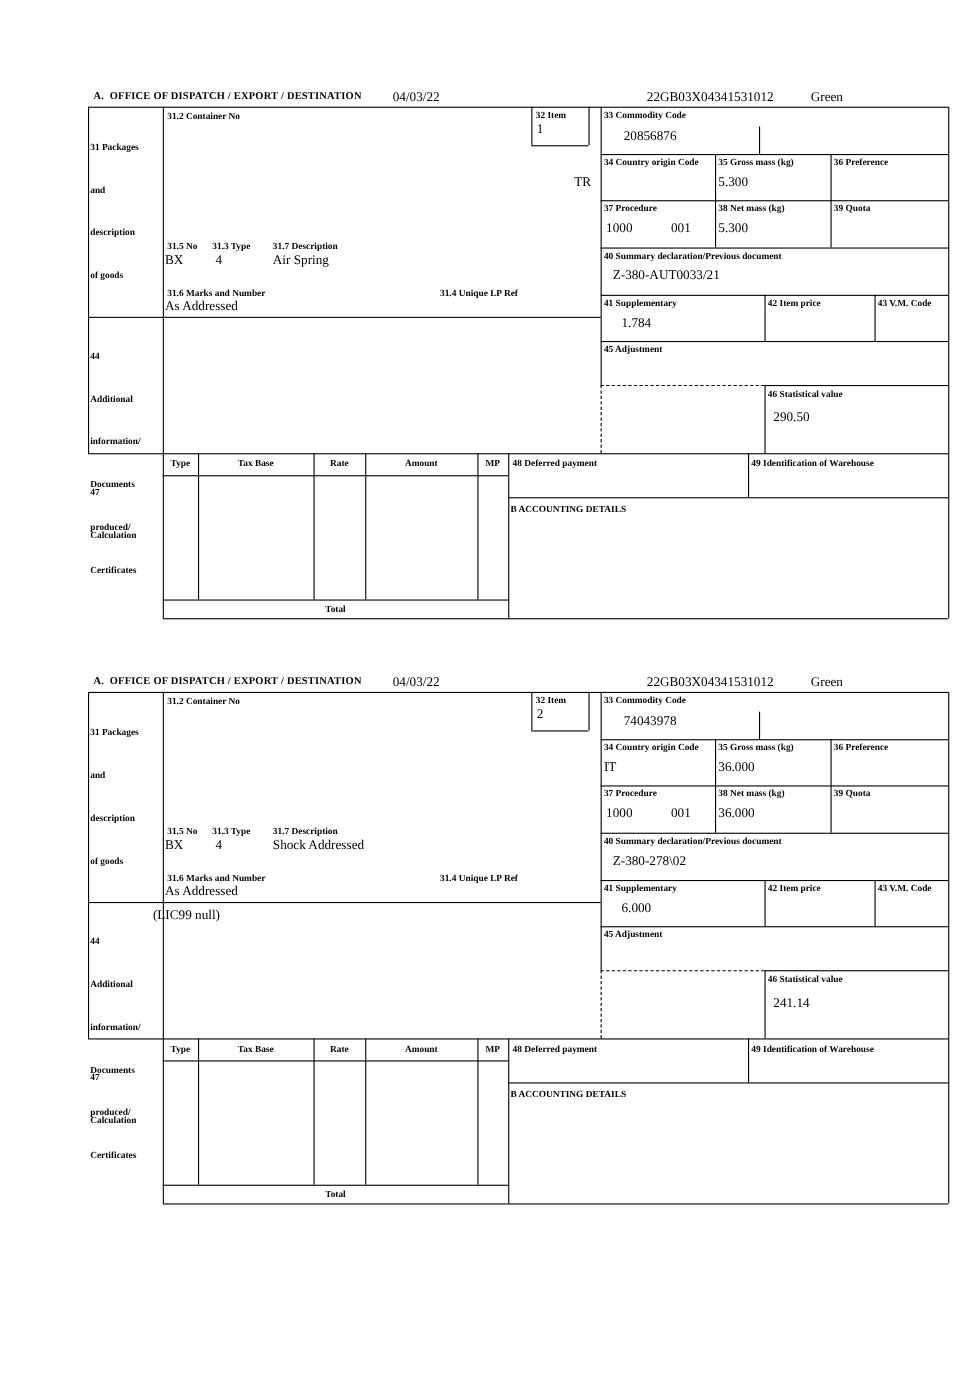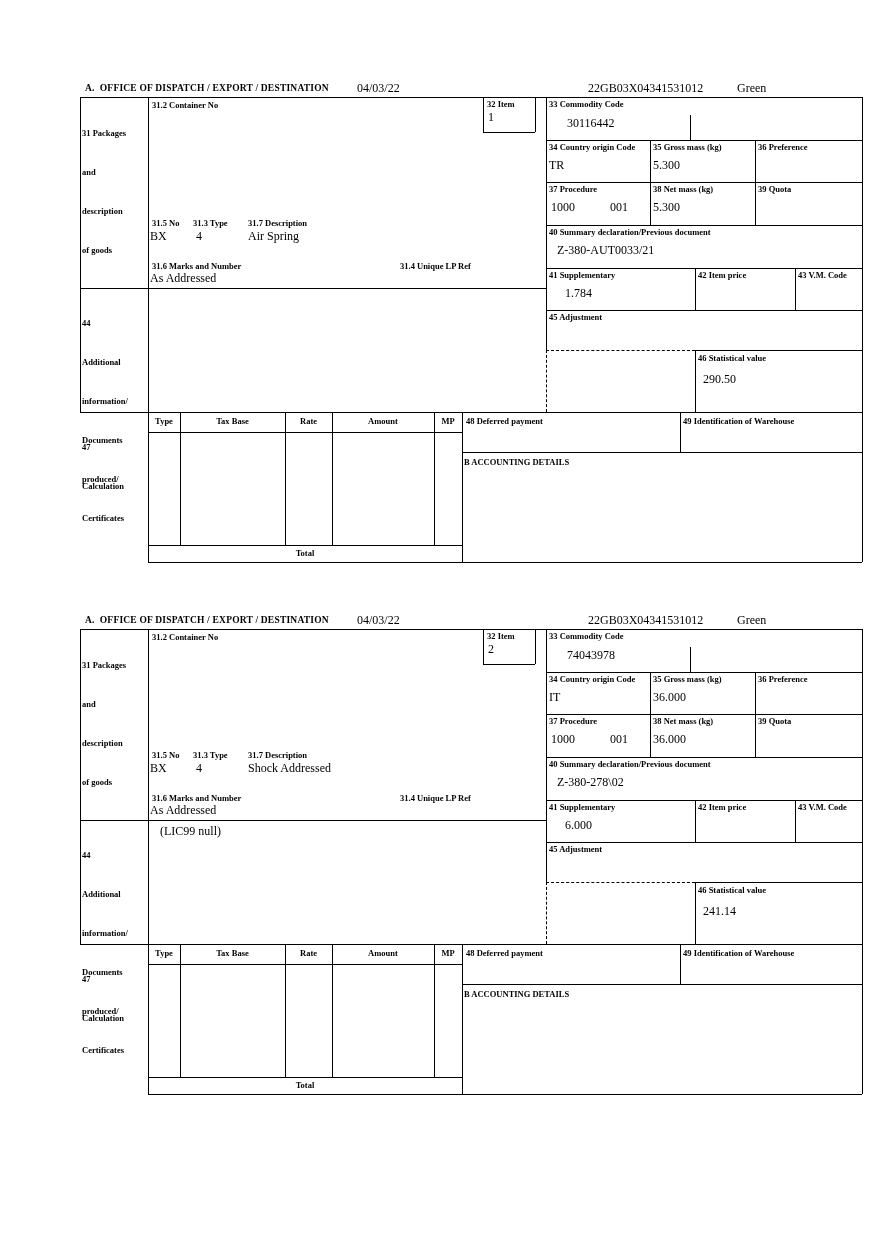--- a/index.html
+++ b/index.html
@@ -96,24 +96,24 @@
   <div class="val" style="left:150px;top:149px">BX</div>
   <div class="val" style="left:196px;top:149px">4</div>
   <div class="val" style="left:248px;top:149px">Air Spring</div>
 
   <div class="lbl" style="left:152px;top:181px">31.6 Marks and Number</div>
   <div class="lbl" style="left:400px;top:181px">31.4 Unique LP Ref</div>
   <div class="val" style="left:150px;top:191px">As Addressed</div>
   <div class="val" style="left:150px;top:212px"></div>
 
   <div class="lbl" style="left:549px;top:19px">33 Commodity Code</div>
-  <div class="val" style="left:567px;top:36px">30116442</div>
+  <div class="val" style="left:567px;top:36px">20856876</div>
 
   <div class="lbl" style="left:549px;top:62px">34 Country origin Code</div>
-  <div class="val" style="left:549px;top:78px">TR</div>
+  <div class="val" style="left:522px;top:78px">TR</div>
   <div class="lbl" style="left:653px;top:62px">35 Gross mass (kg)</div>
   <div class="val" style="left:653px;top:78px">5.300</div>
   <div class="lbl" style="left:758px;top:62px">36 Preference</div>
 
   <div class="lbl" style="left:549px;top:104px">37 Procedure</div>
   <div class="val" style="left:551px;top:120px">1000</div>
   <div class="val" style="left:610px;top:120px">001</div>
   <div class="lbl" style="left:653px;top:104px">38 Net mass (kg)</div>
   <div class="val" style="left:653px;top:120px">5.300</div>
   <div class="lbl" style="left:758px;top:104px">39 Quota</div>
@@ -212,21 +212,21 @@
   <div class="lbl" style="left:152px;top:138px">31.5 No</div>
   <div class="lbl" style="left:193px;top:138px">31.3 Type</div>
   <div class="lbl" style="left:248px;top:138px">31.7 Description</div>
   <div class="val" style="left:150px;top:149px">BX</div>
   <div class="val" style="left:196px;top:149px">4</div>
   <div class="val" style="left:248px;top:149px">Shock Addressed</div>
 
   <div class="lbl" style="left:152px;top:181px">31.6 Marks and Number</div>
   <div class="lbl" style="left:400px;top:181px">31.4 Unique LP Ref</div>
   <div class="val" style="left:150px;top:191px">As Addressed</div>
-  <div class="val" style="left:160px;top:212px">(LIC99 null)</div>
+  <div class="val" style="left:139px;top:212px">(LIC99 null)</div>
 
   <div class="lbl" style="left:549px;top:19px">33 Commodity Code</div>
   <div class="val" style="left:567px;top:36px">74043978</div>
 
   <div class="lbl" style="left:549px;top:62px">34 Country origin Code</div>
   <div class="val" style="left:549px;top:78px">IT</div>
   <div class="lbl" style="left:653px;top:62px">35 Gross mass (kg)</div>
   <div class="val" style="left:653px;top:78px">36.000</div>
   <div class="lbl" style="left:758px;top:62px">36 Preference</div>
 

